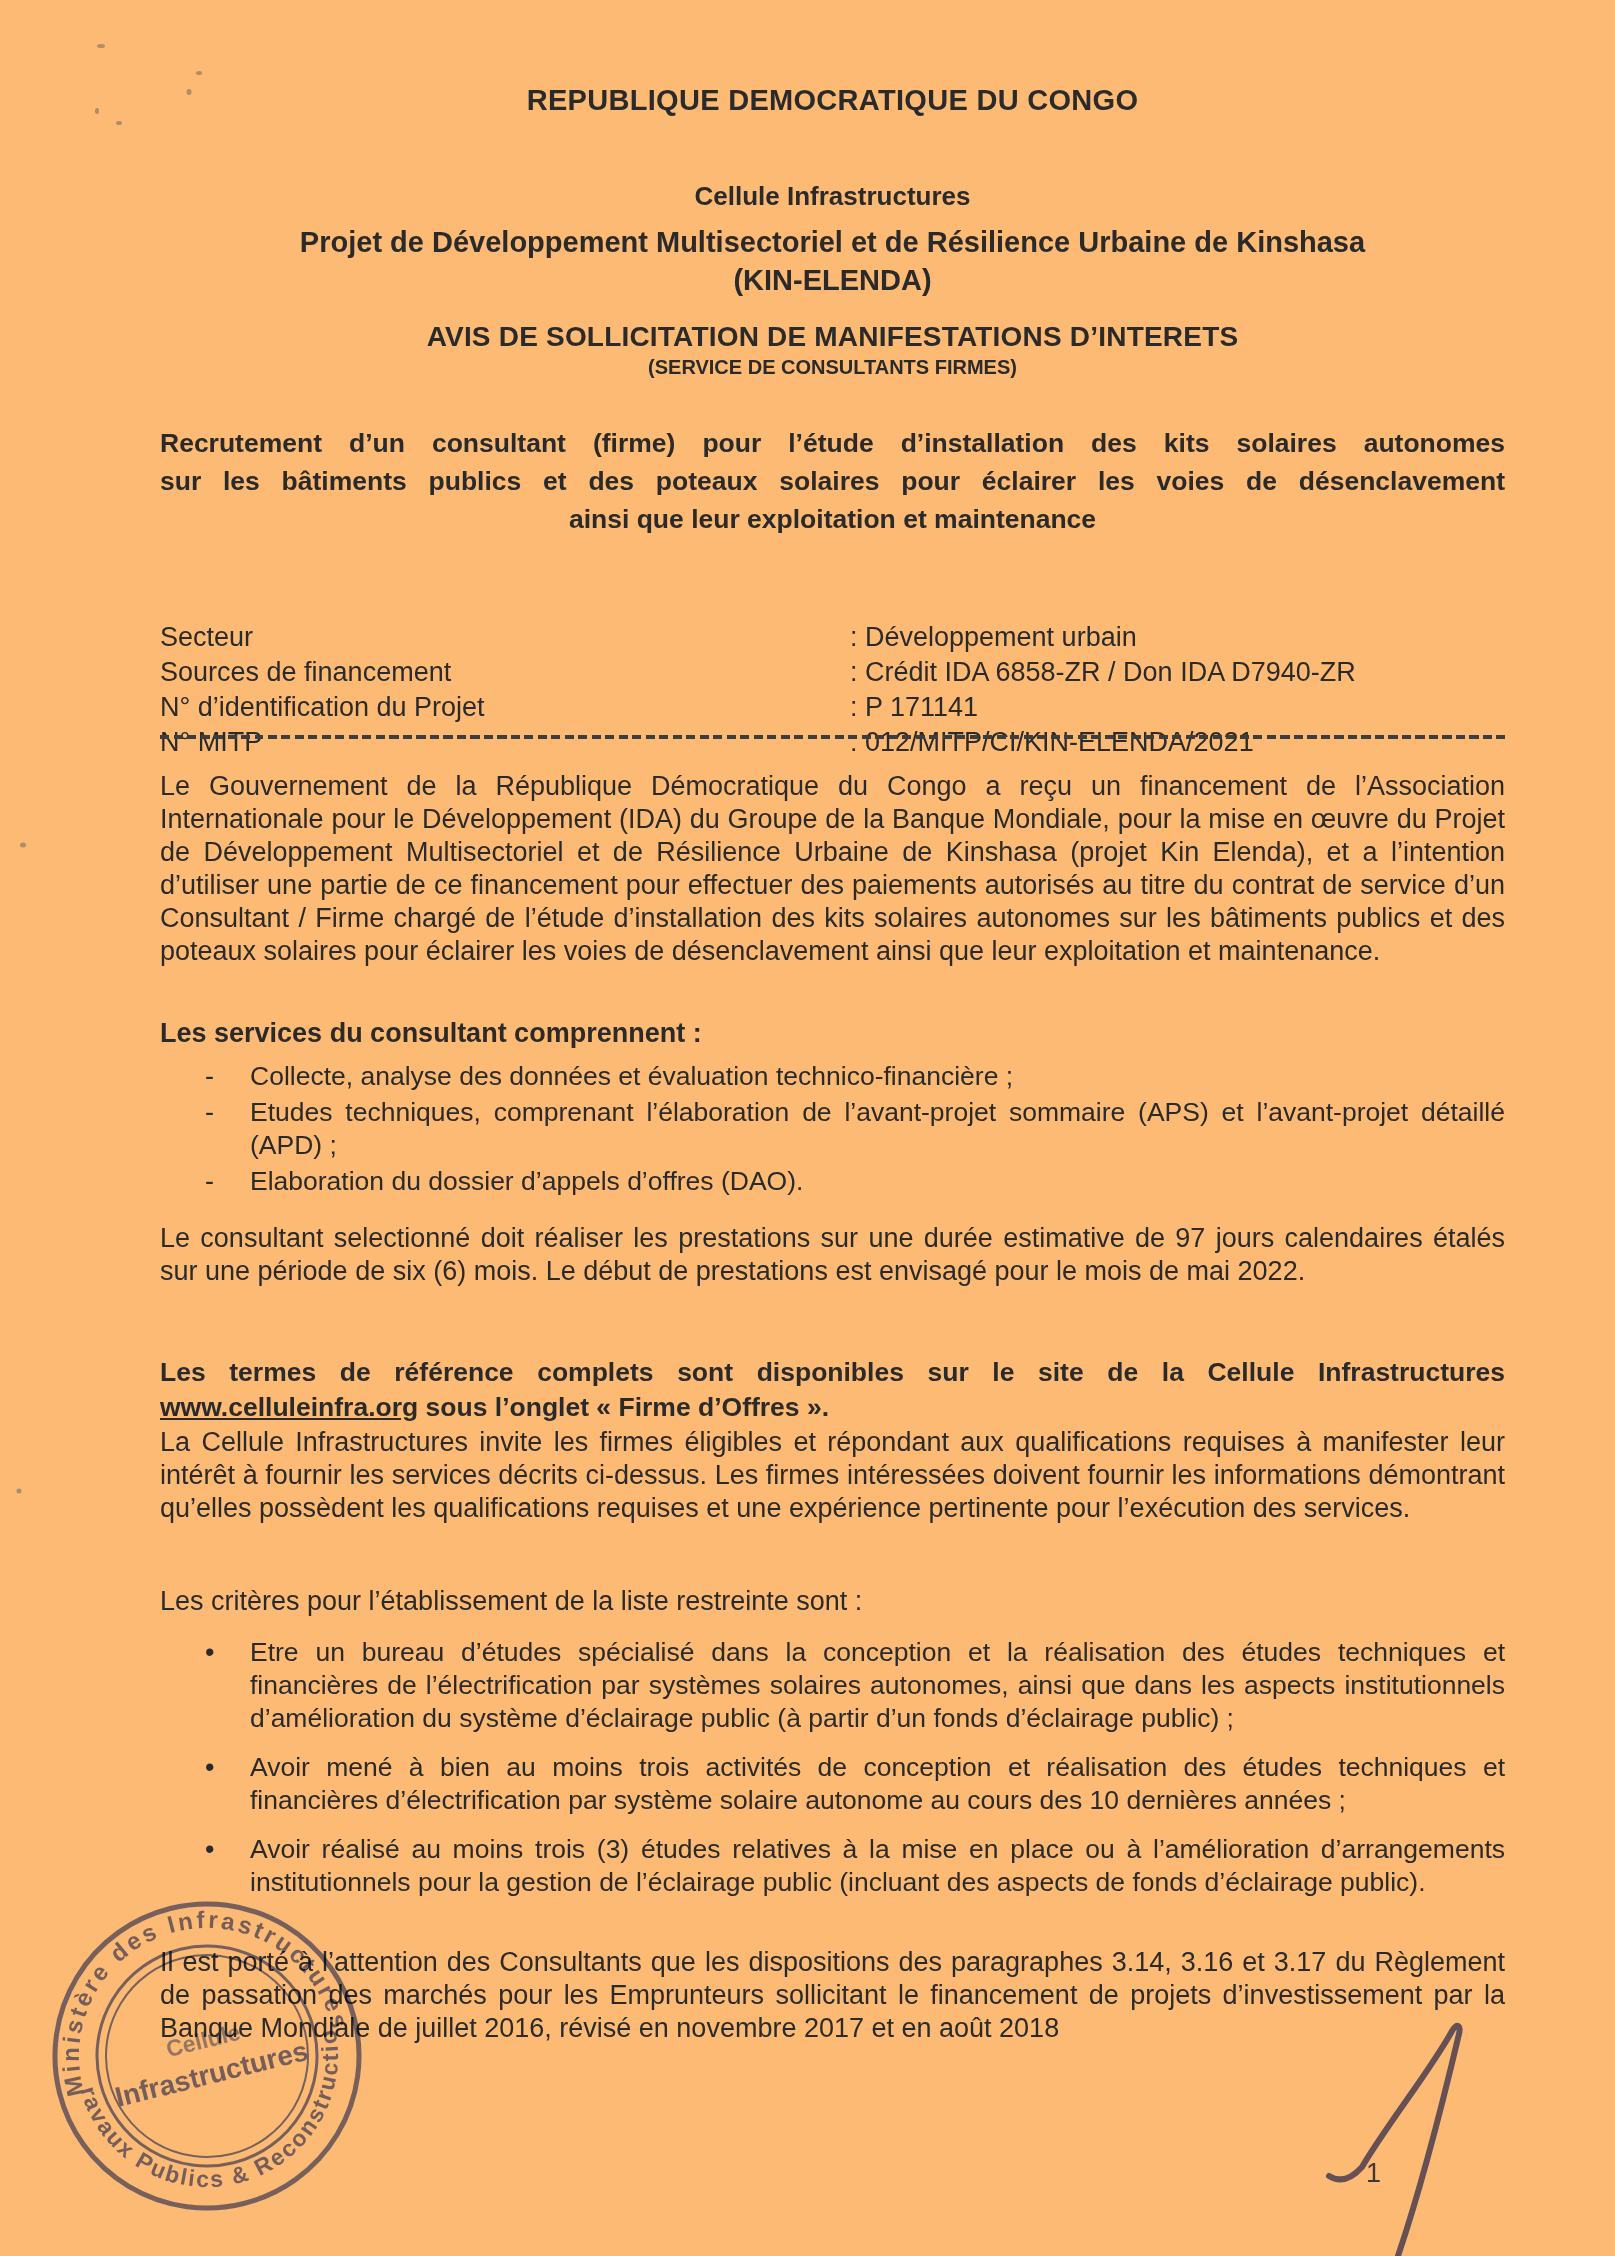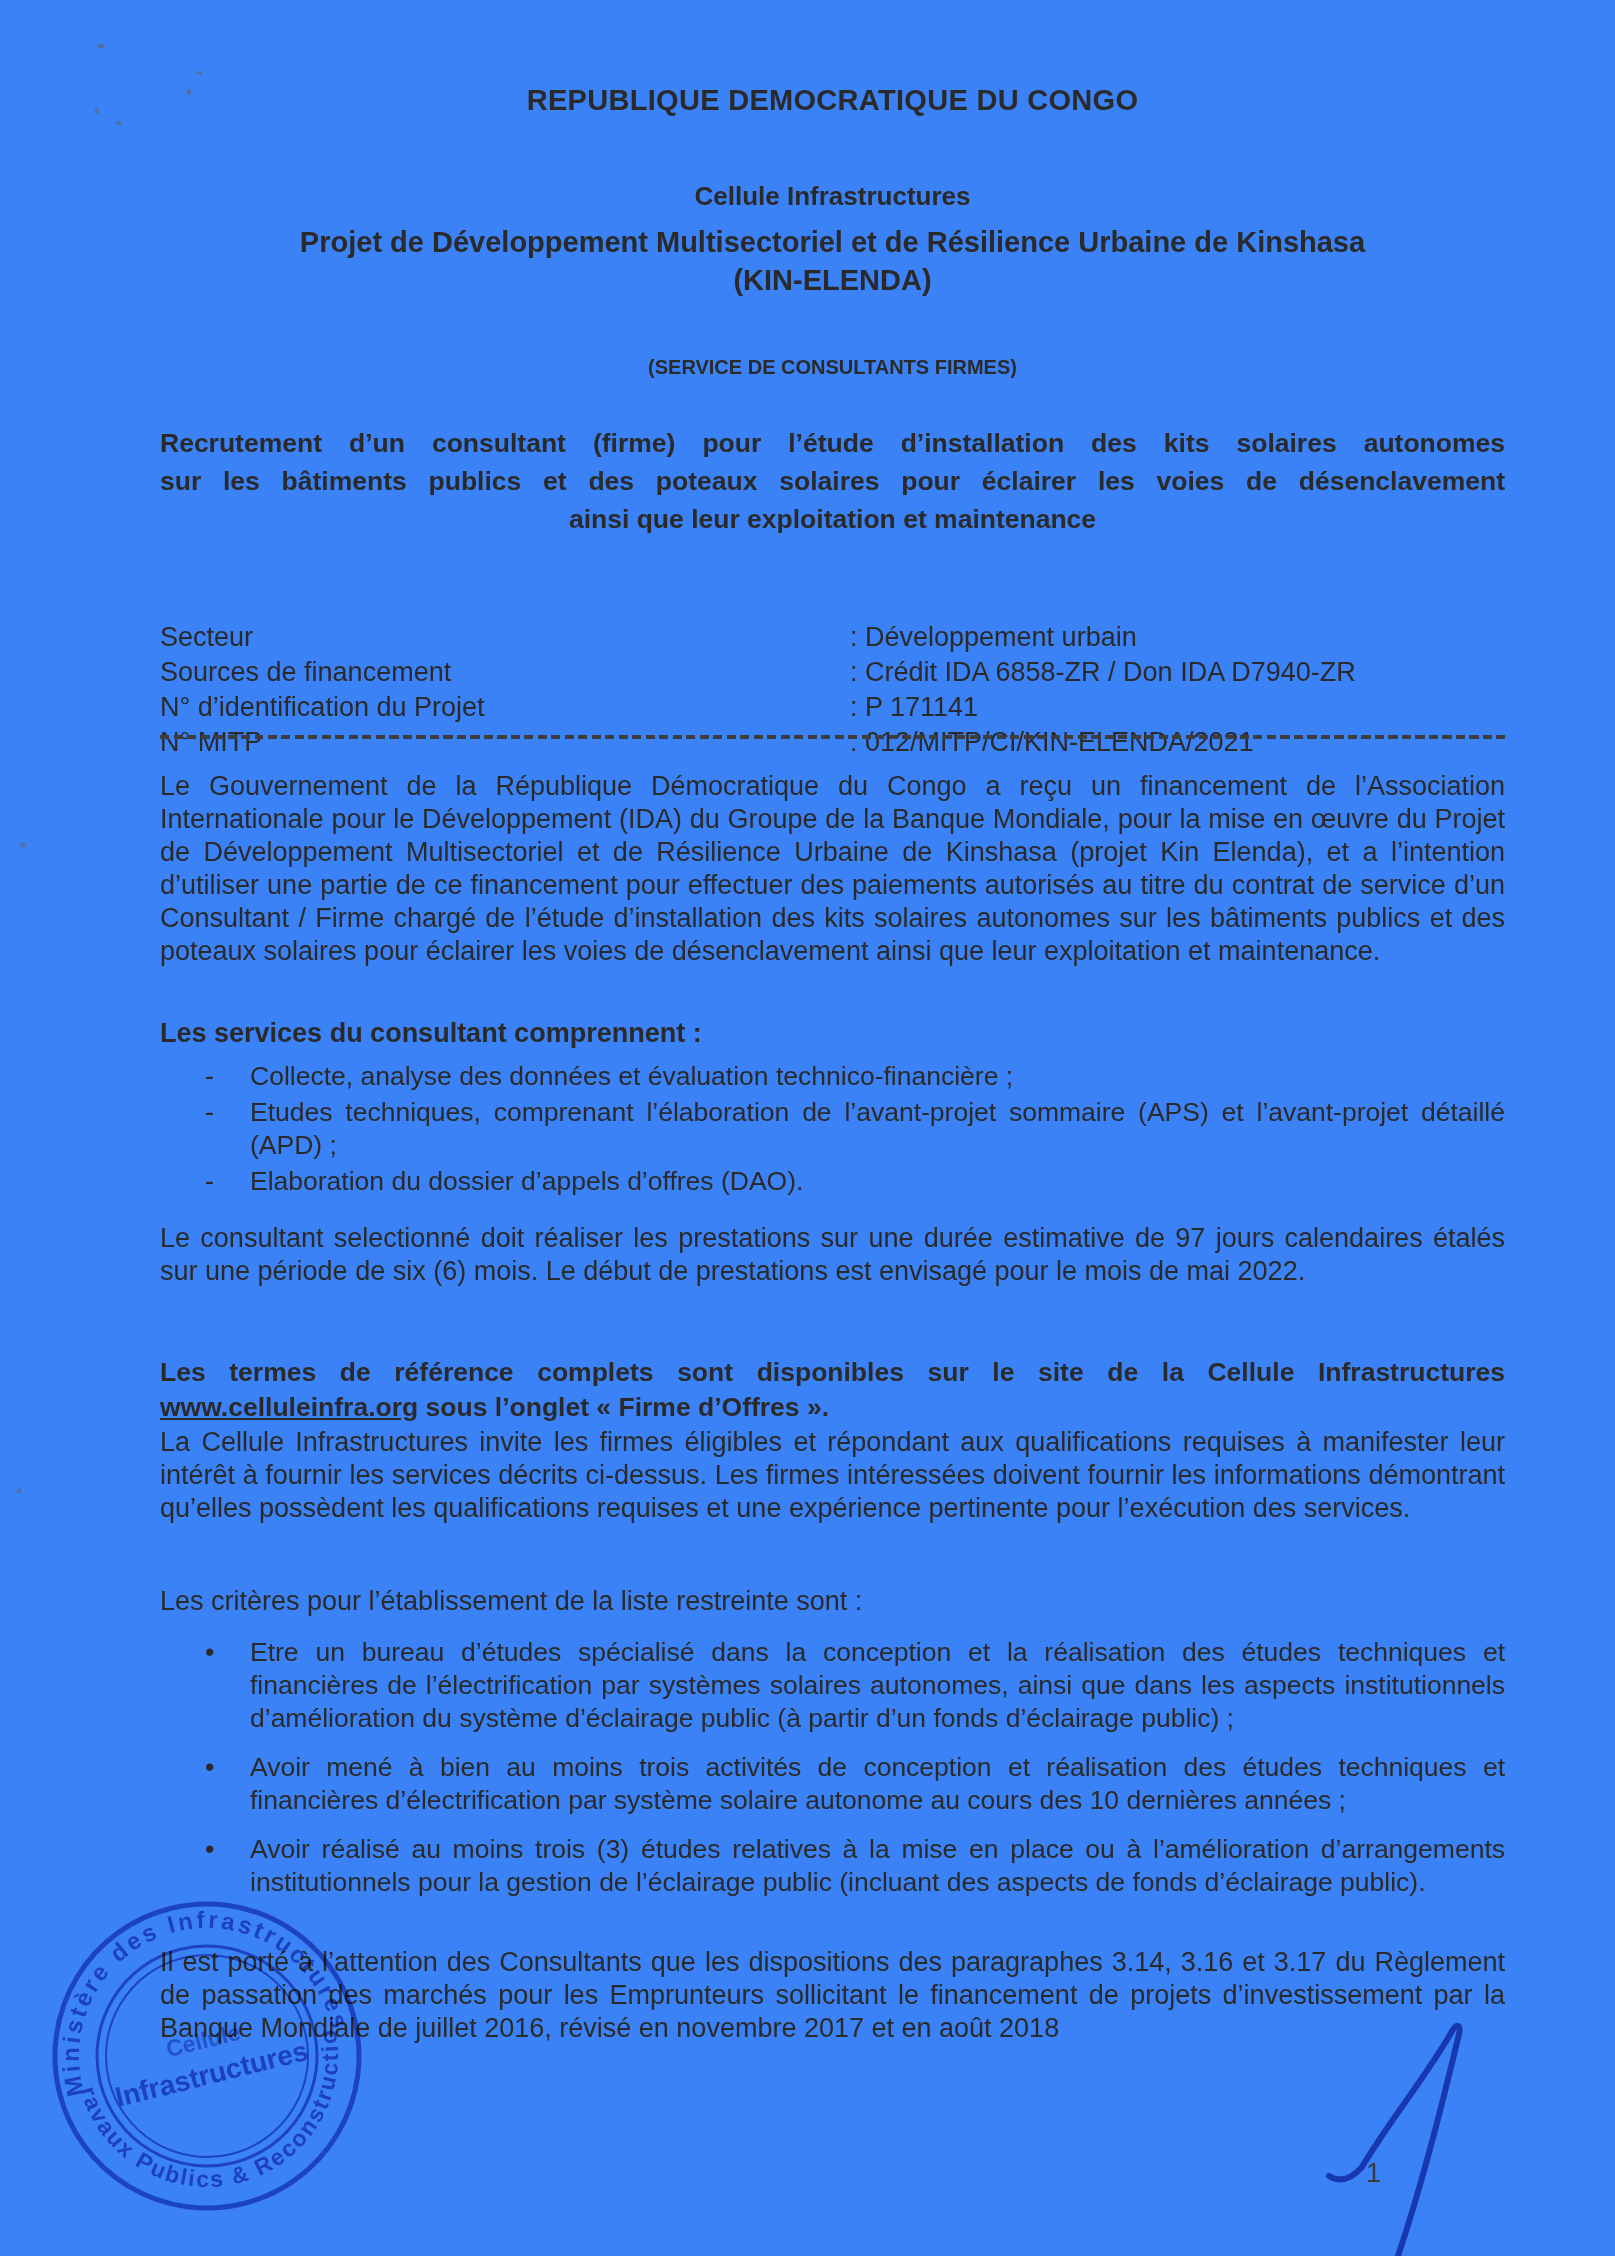--- a/index.html
+++ b/index.html
@@ -1,19 +1,19 @@
 <!DOCTYPE html>
 <html lang="fr"><head>
 <meta charset="utf-8">
 <style>
   html,body{margin:0;padding:0;background:#e9e9e9;}
   .page{
     position:relative;
     width:1615px;height:2256px;
-    background:#3b82f6;
+    background:#fdba74;
     overflow:hidden;
     font-family:"Liberation Sans","DejaVu Sans",sans-serif;
     color:#2a2a2a;
     -webkit-font-smoothing:antialiased;
   }
   .sec{position:absolute;left:160px;width:1345px;}
   .center{text-align:center;}
   .jline{display:block;text-align:justify;text-align-last:justify;}
   .cline{display:block;text-align:center;}
 
@@ -62,20 +62,21 @@
 </style>
 </head>
 <body>
 
 <div class="page">
 
   <div class="sec h-country center">REPUBLIQUE DEMOCRATIQUE DU CONGO</div>
   <div class="sec h-cellule center">Cellule Infrastructures</div>
   <div class="sec h-project center">Projet de Développement Multisectoriel et de Résilience Urbaine de Kinshasa</div>
   <div class="sec h-kin center">(KIN-ELENDA)</div>
+  <div class="sec h-avis center">AVIS DE SOLLICITATION DE MANIFESTATIONS D’INTERETS</div>
   <div class="sec h-service center">(SERVICE DE CONSULTANTS FIRMES)</div>
 
   <div class="sec subject">
     <span class="jline">Recrutement d’un consultant (firme) pour l’étude d’installation des kits solaires autonomes</span>
     <span class="jline">sur les bâtiments publics et des poteaux solaires pour éclairer les voies de désenclavement</span>
     <span class="cline">ainsi que leur exploitation et maintenance</span>
   </div>
 
   <div class="sec meta">
     <div class="meta-row">

